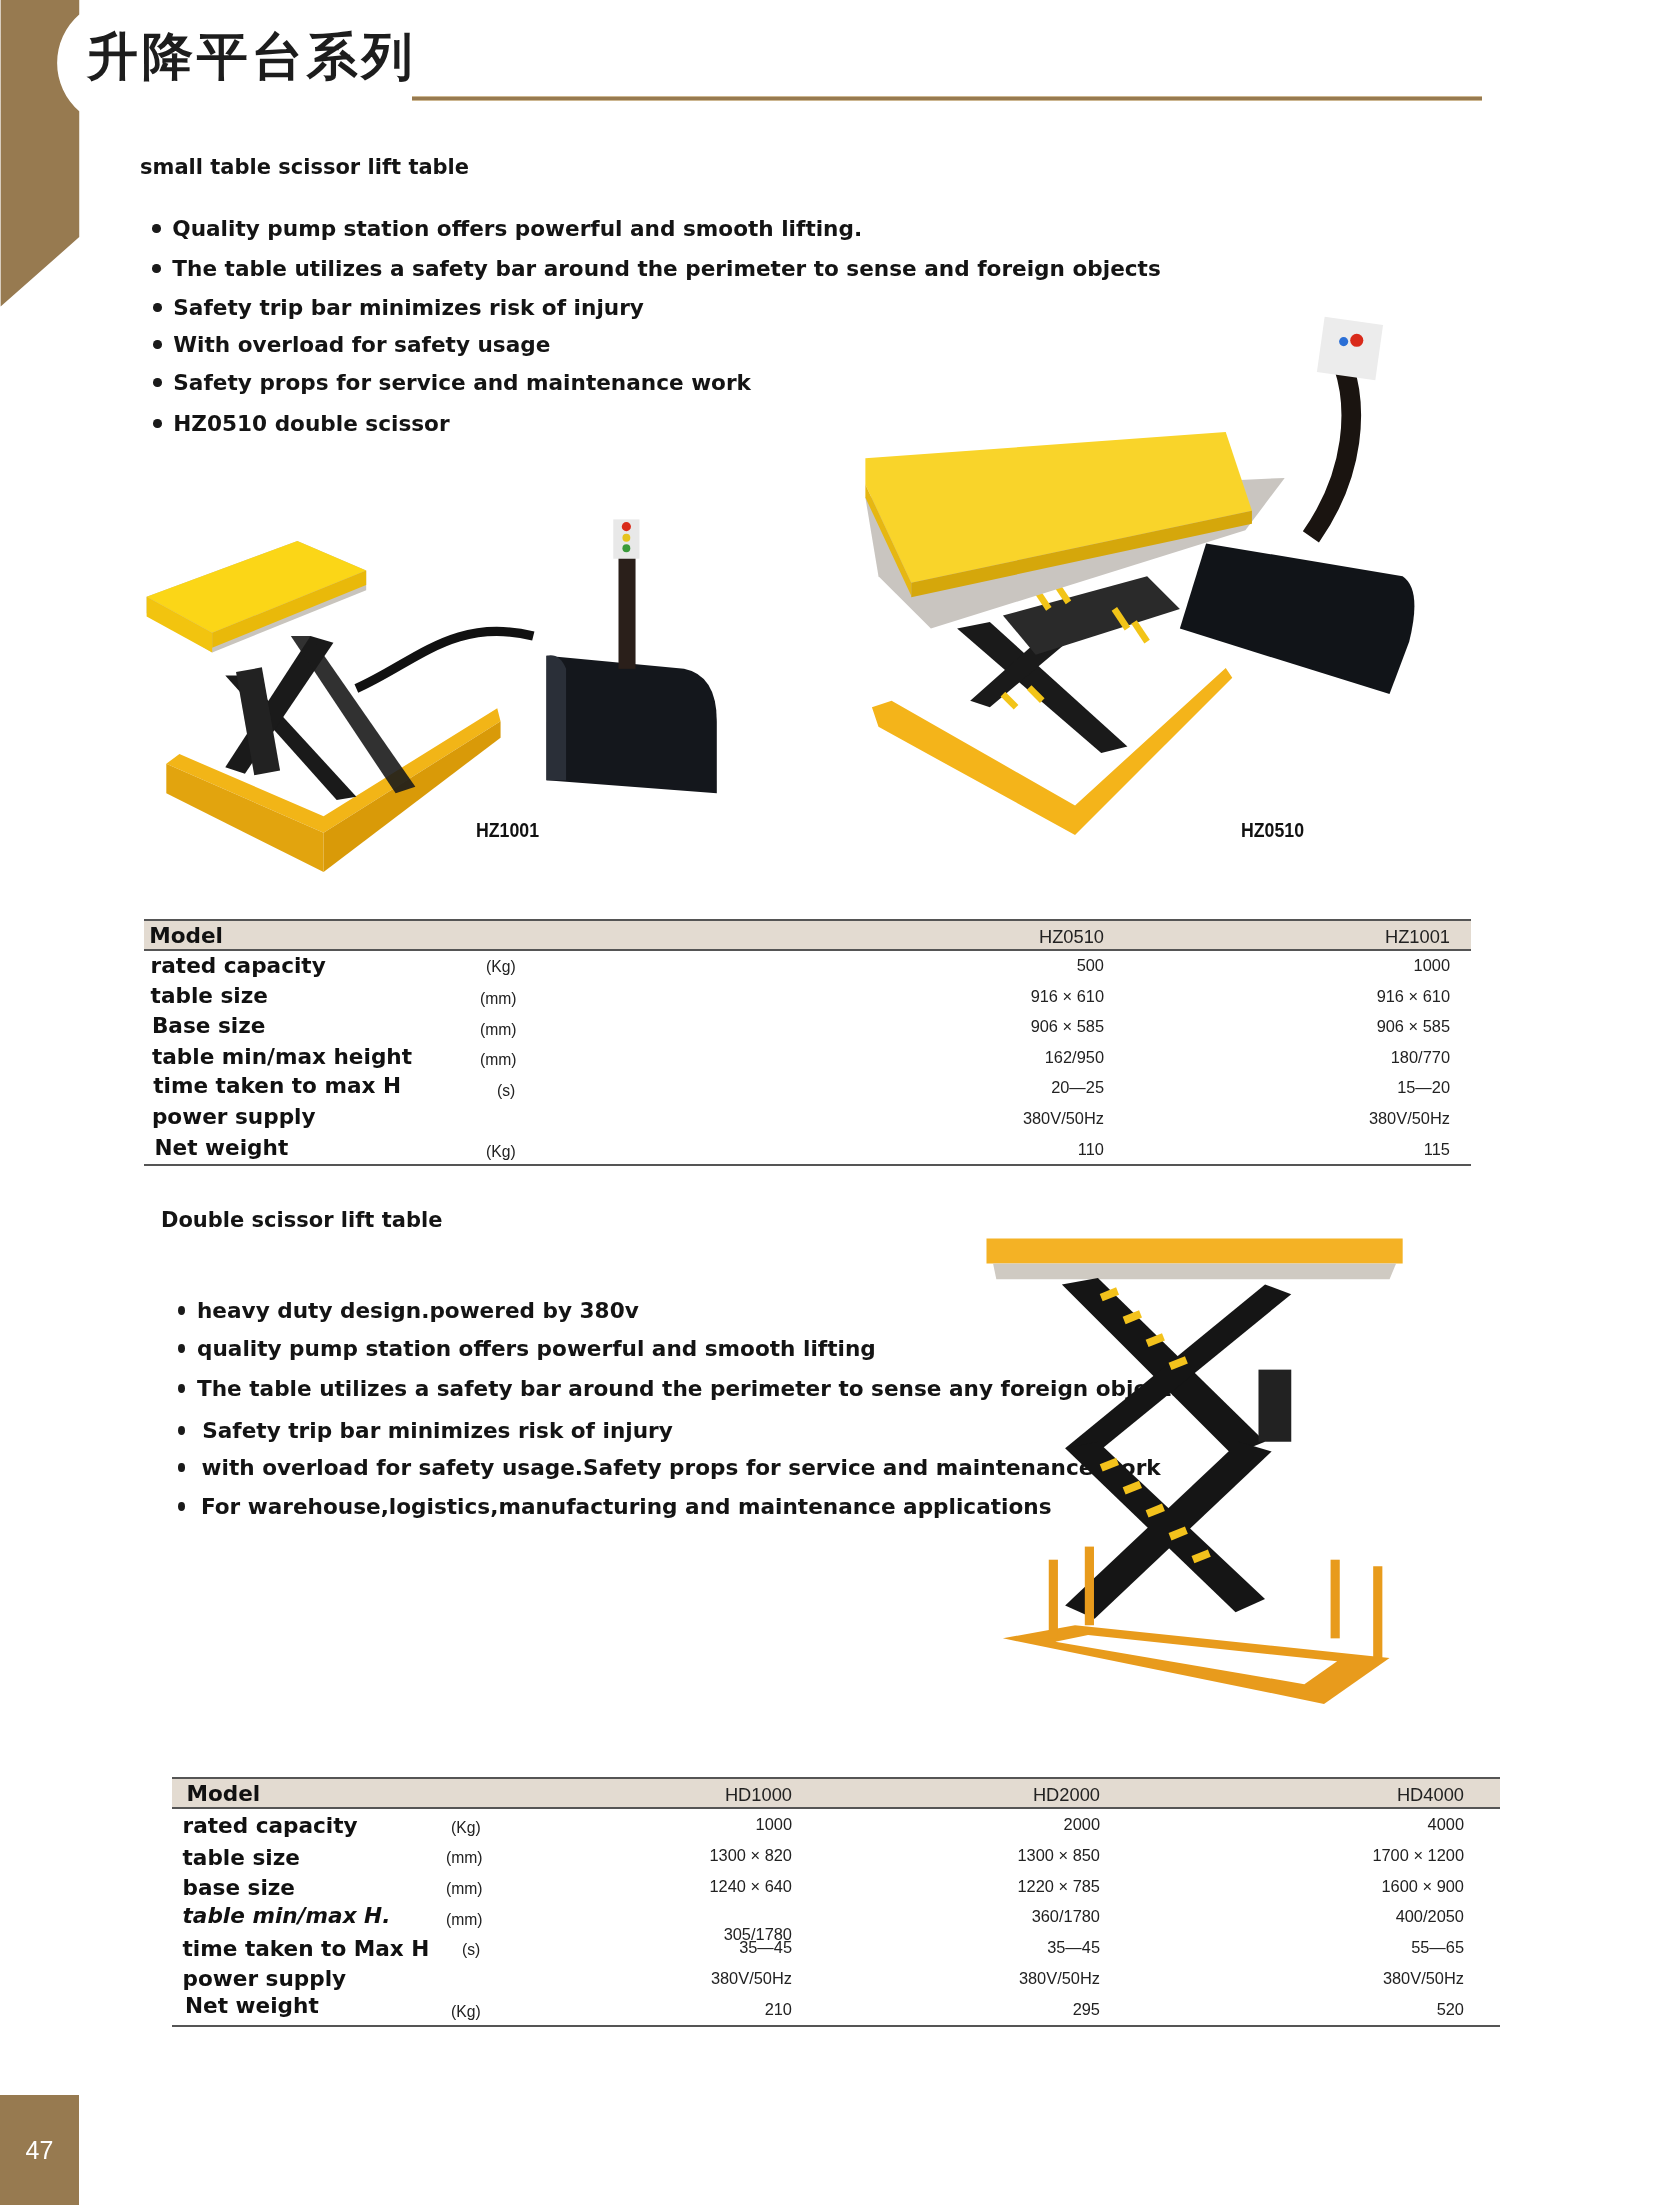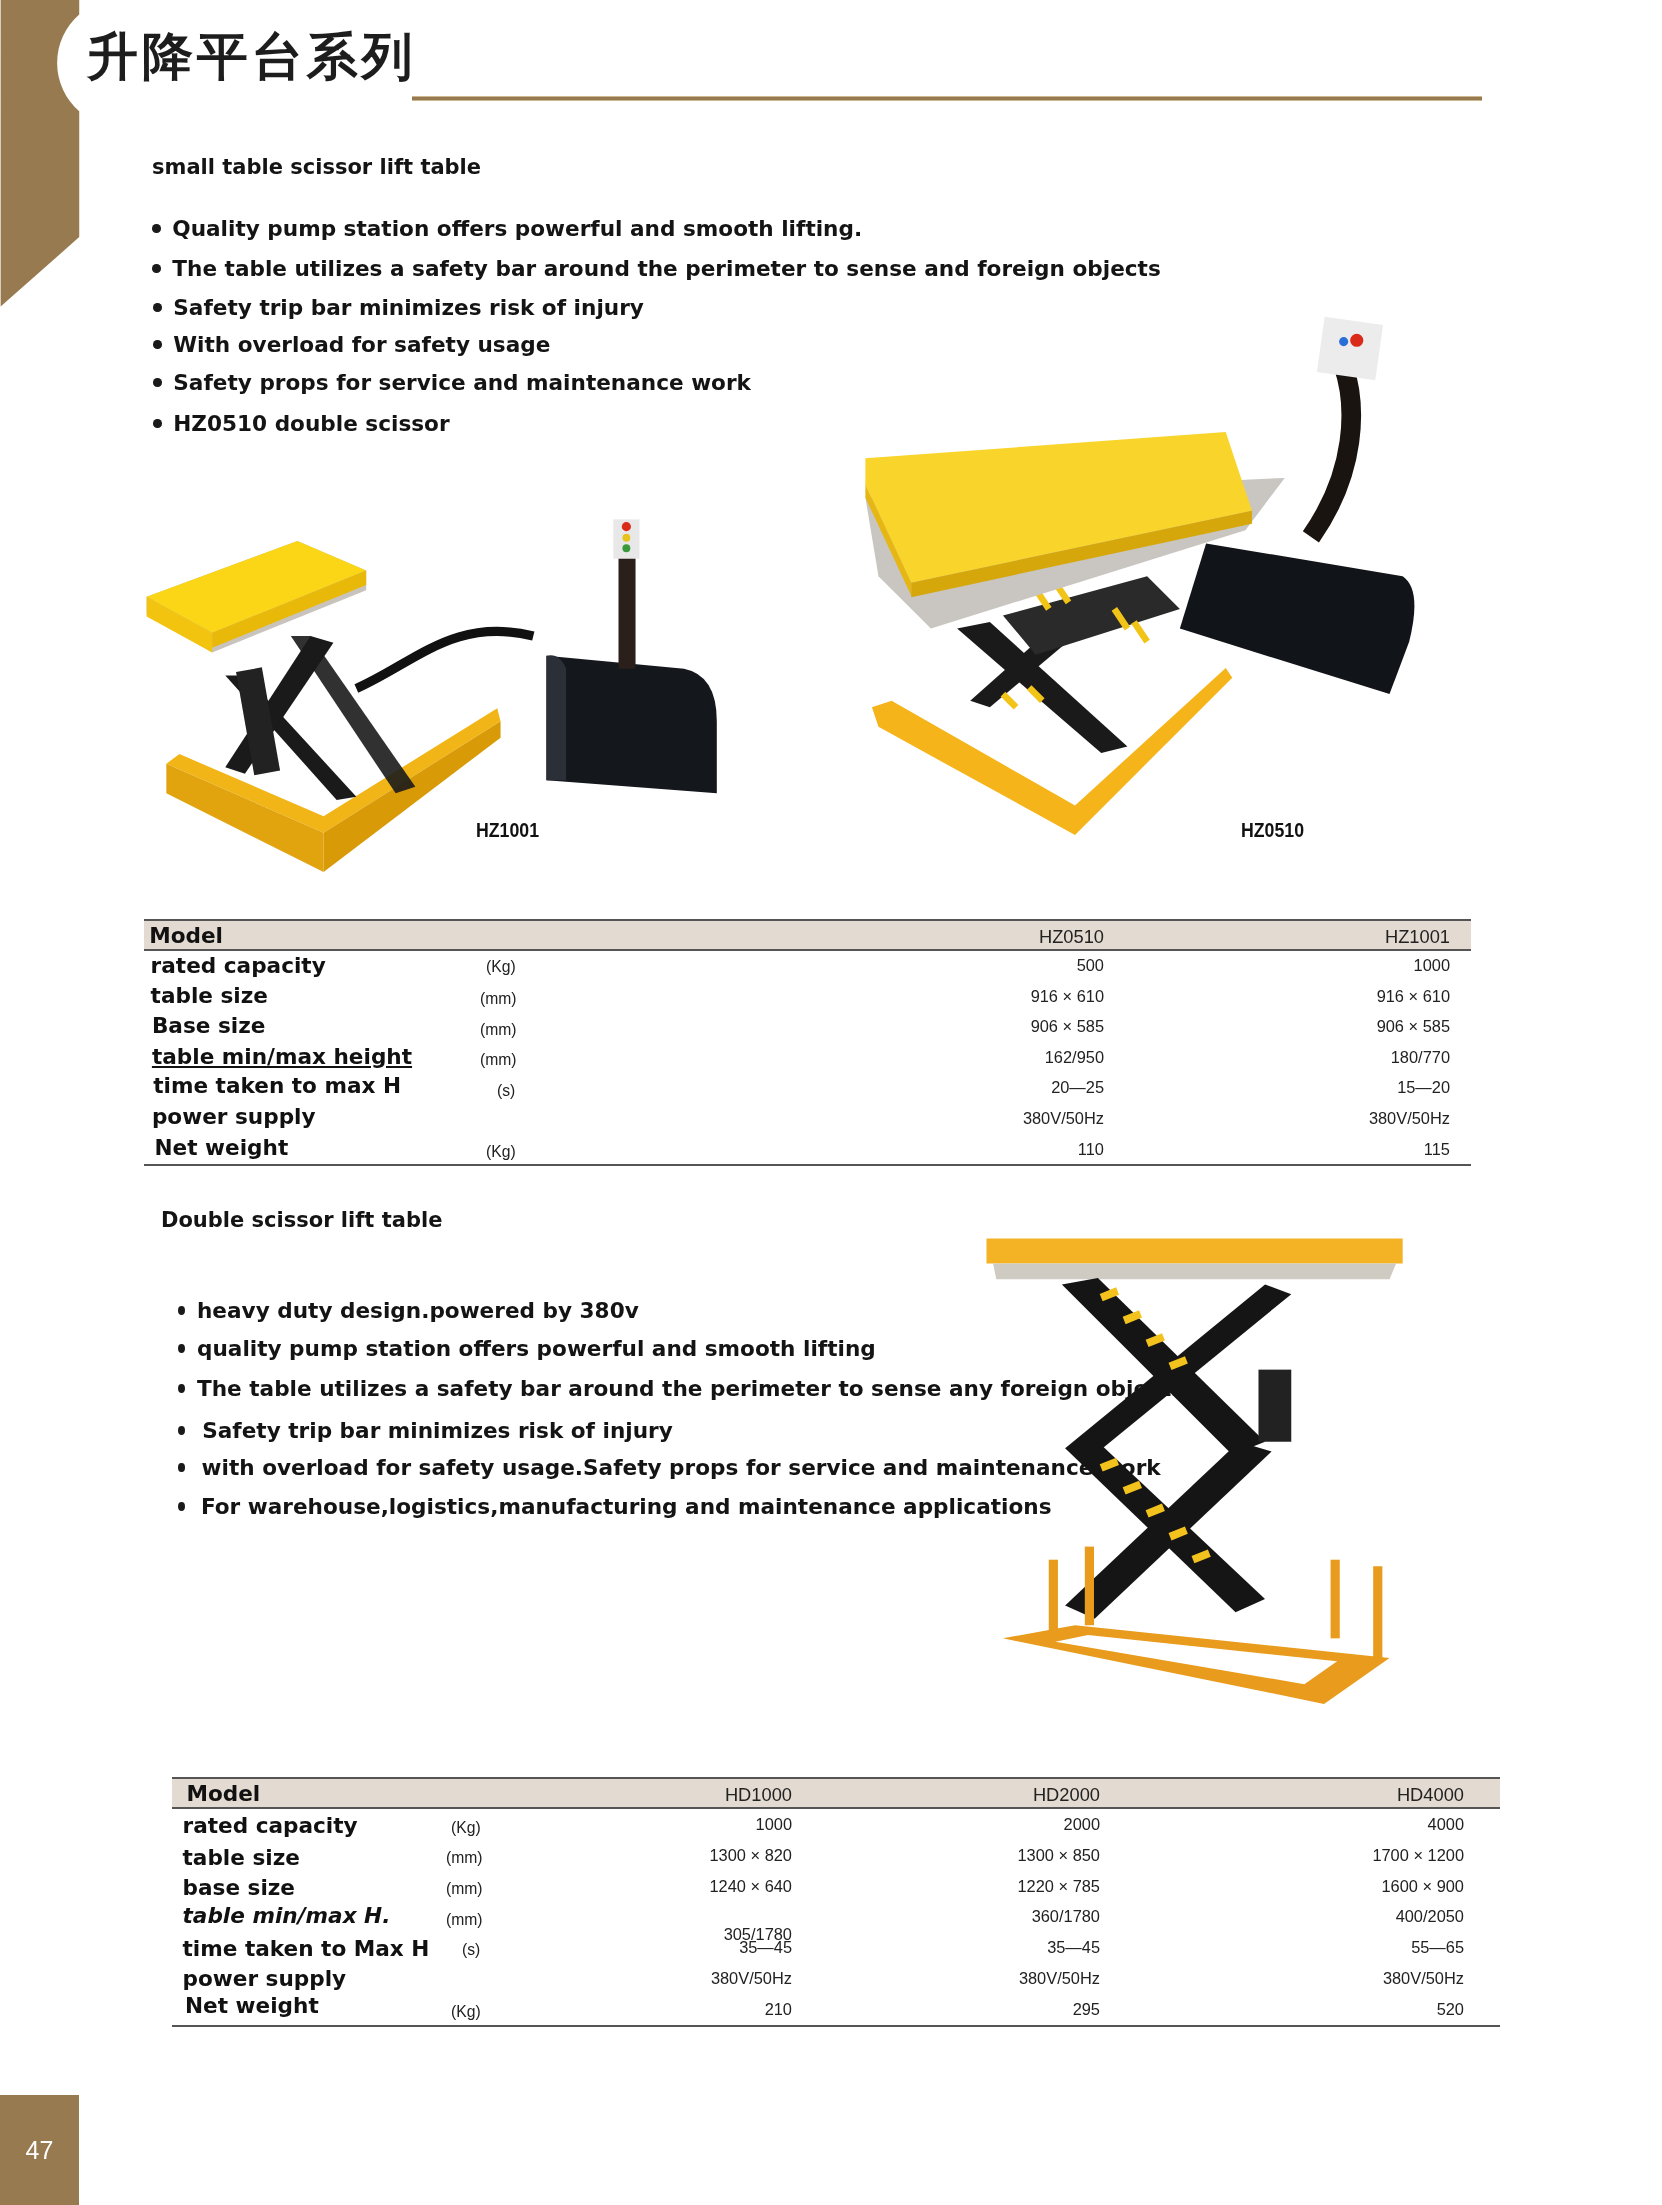--- a/index.html
+++ b/index.html
@@ -27,21 +27,21 @@
 </head>
 <body>
 
 <svg class="band" viewBox="0 0 2537 600" width="1663" height="393">
   <path d="M0 0 H120 V22 A98 98 0 0 0 120 170 V362 L0 468 Z" fill="#977a50"></path>
 </svg>
 
 <div class="title">升降平台系列</div>
 <div class="rule"></div>
 
-<div class="section-title" style="left:152px; top:155px;">small table scissor lift table</div>
+<div class="section-title" style="left:140px; top:155px;">small table scissor lift table</div>
 
 <div class="bullet" style="left:152px; top:216px;">
     <span class="dot"></span>
     <span>Quality pump station offers powerful and smooth lifting.</span>
   </div>
 <div class="bullet" style="left:152px; top:256px;">
     <span class="dot"></span>
     <span>The table utilizes a safety bar around the perimeter to sense and foreign objects</span>
   </div>
 <div class="bullet" style="left:153px; top:295px;">
@@ -140,21 +140,21 @@
     <div class="cell val" style="right:367px; top:68px;">916 × 610</div>
     <div class="cell val" style="right:21px; top:68px;">916 × 610</div>
   </div>
   <div>
     <div class="cell lbl" style="left:7.9px; top:94px;">Base size</div>
     <div class="cell unit" style="left:336px; top:102px;">(mm)</div>
     <div class="cell val" style="right:367px; top:98px;">906 × 585</div>
     <div class="cell val" style="right:21px; top:98px;">906 × 585</div>
   </div>
   <div>
-    <div class="cell lbl" style="left:7.9px; top:125px;text-decoration:underline;">table min/max height</div>
+    <div class="cell lbl" style="left:7.9px; top:125px;">table min/max height</div>
     <div class="cell unit" style="left:336px; top:132px;">(mm)</div>
     <div class="cell val" style="right:367px; top:129px;">162/950</div>
     <div class="cell val" style="right:21px; top:129px;">180/770</div>
   </div>
   <div>
     <div class="cell lbl" style="left:9.2px; top:154px;">time taken to max H</div>
     <div class="cell unit" style="left:353px; top:163px;">(s)</div>
     <div class="cell val" style="right:367px; top:159px;">20—25</div>
     <div class="cell val" style="right:21px; top:159px;">15—20</div>
   </div>

